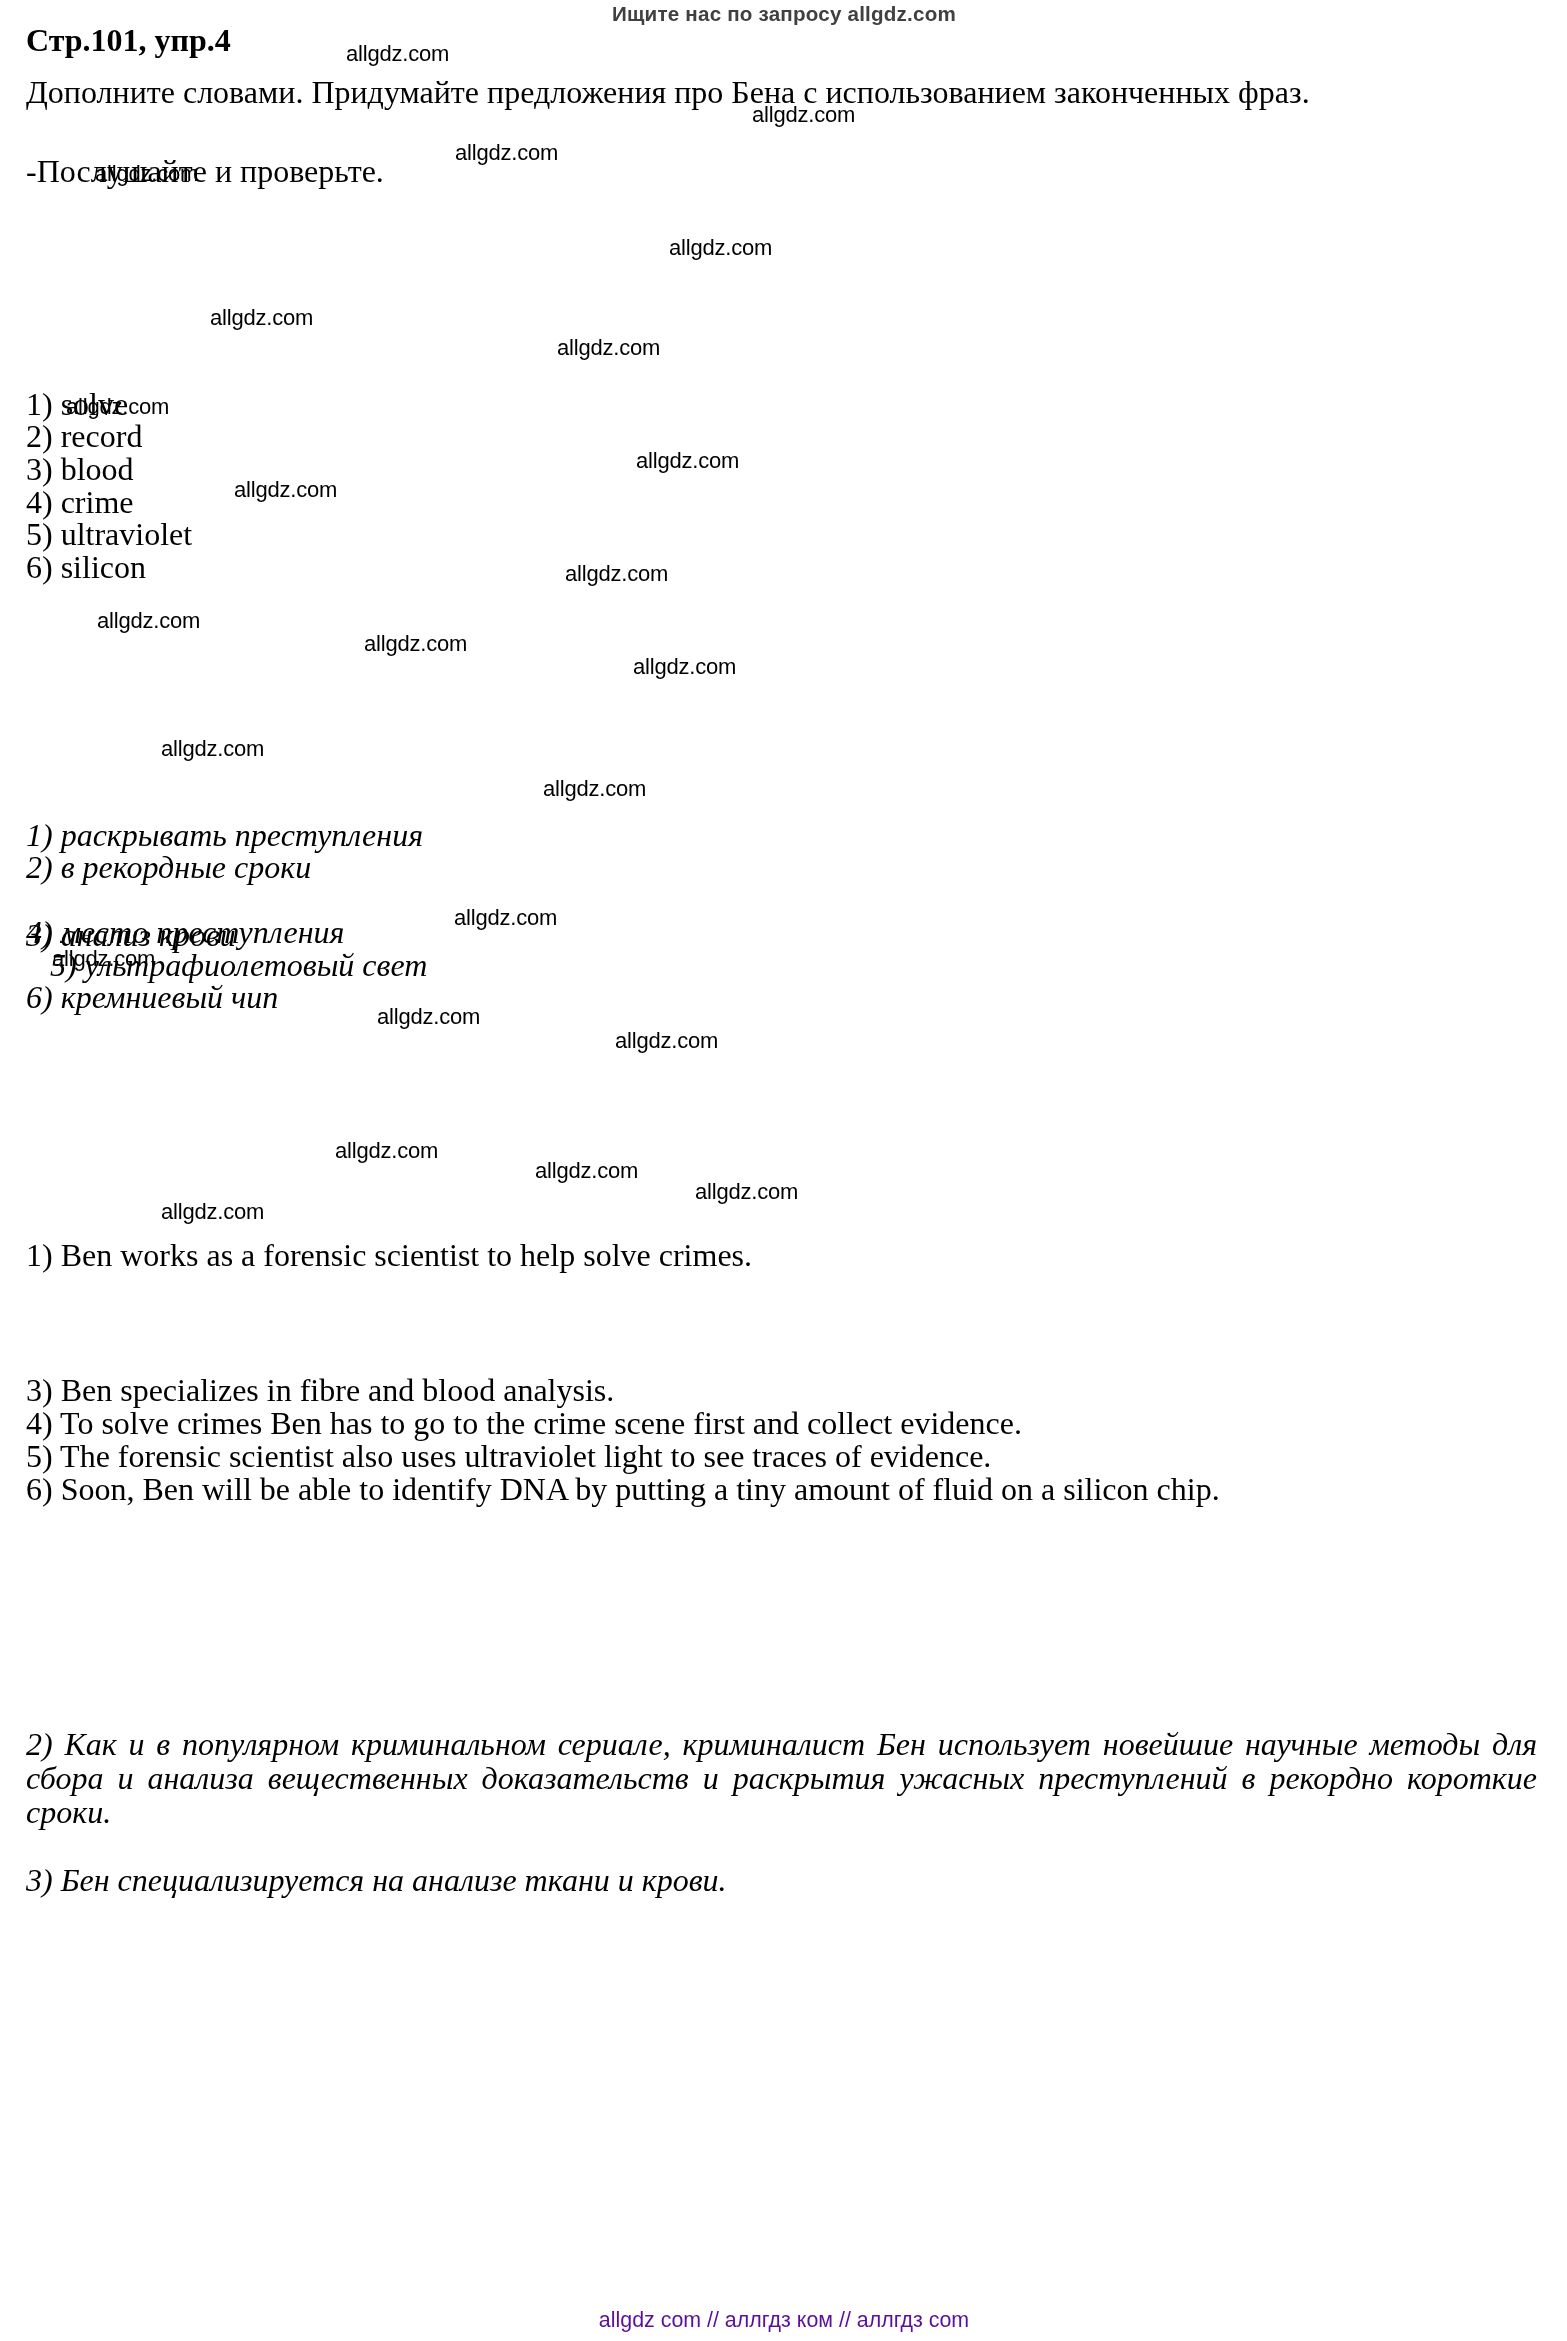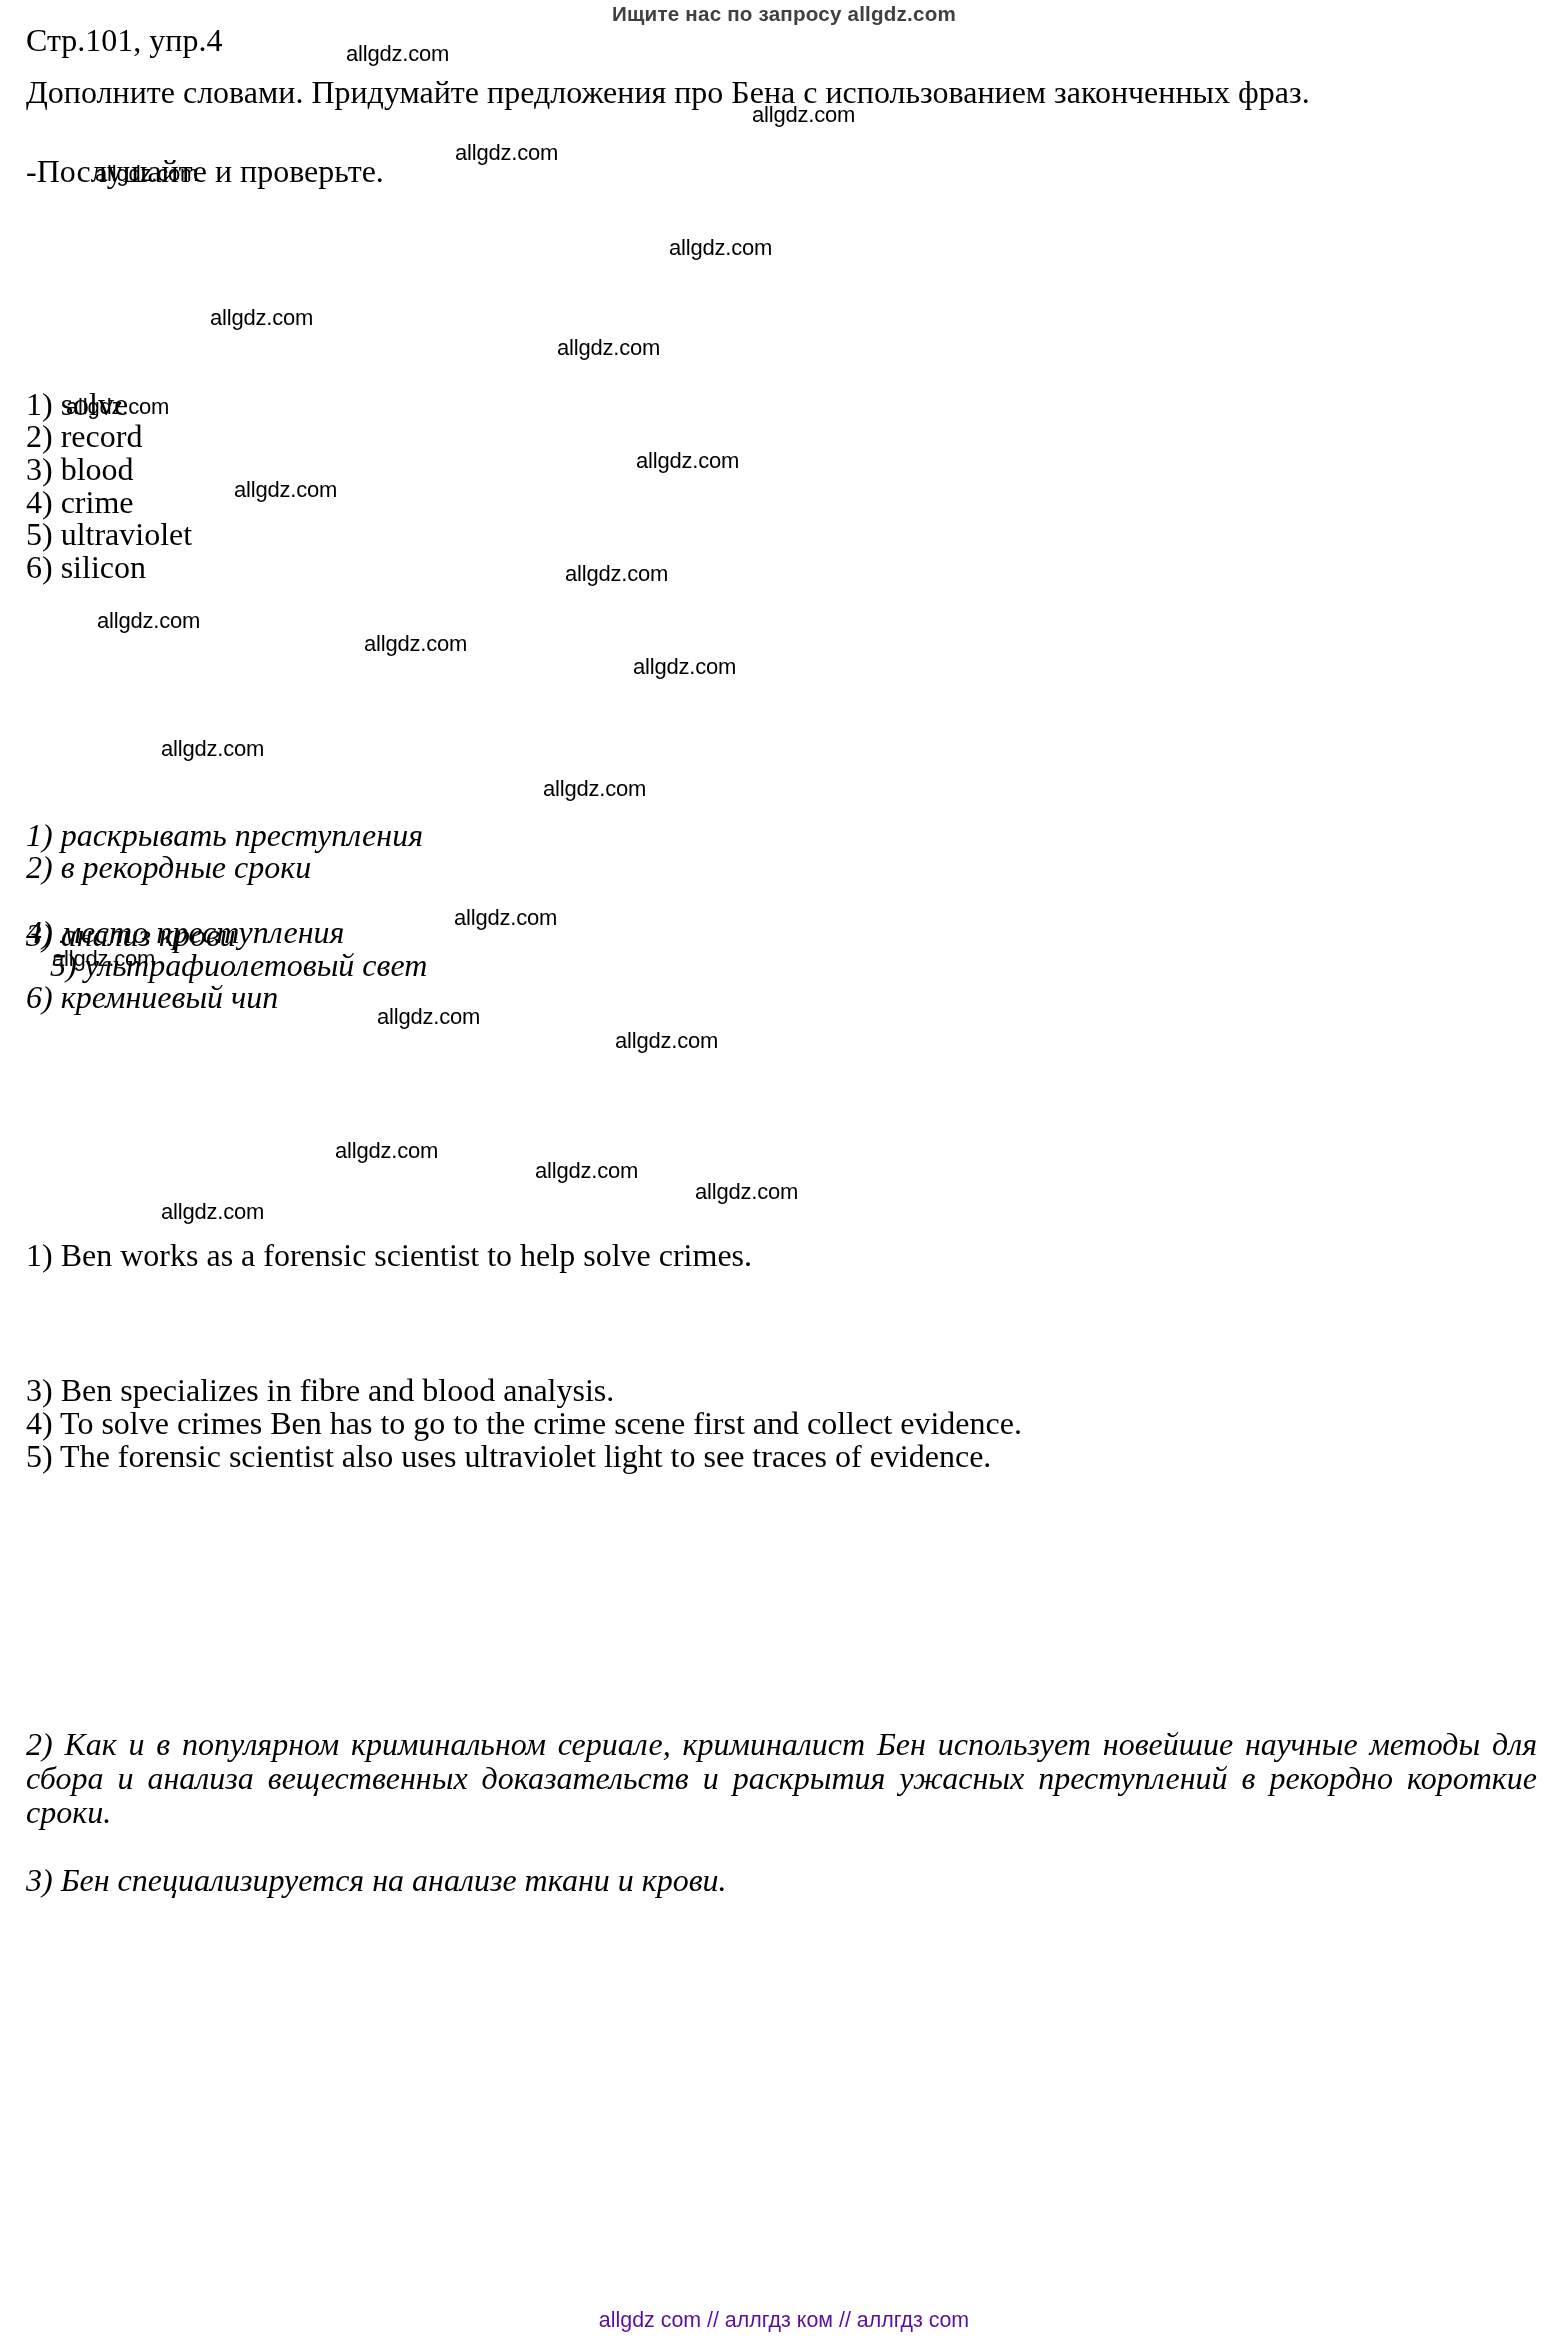--- a/index.html
+++ b/index.html
@@ -38,21 +38,21 @@
     top: 0;
     width: 1515px;
     height: 2342px;
   }
 
   .heading {
     position: absolute;
     left: 0;
     top: 22px;
     font-size: 32px;
-    font-weight: 400;
+    font-weight: 700;
     white-space: nowrap;
   }
 
   .para {
     position: absolute;
     left: 0;
     width: 1511px;
     font-size: 32px;
     line-height: 1.05;
     text-align: justify;
@@ -143,20 +143,21 @@
   <div class="line ital" style="top:851px;">2) в рекордные сроки</div>
   <div class="line ital" style="top:919px;">3) анализ крови</div>
   <div class="line ital" style="top:916px;">4) место преступления</div>
   <div class="line ital" style="top:949px;margin-left:24px;">5) ультрафиолетовый свет</div>
   <div class="line ital" style="top:981px;">6) кремниевый чип</div>
 
   <div class="eng-block" style="top:1238px;font-family:Liberation Serif, serif;">1) Ben works as a forensic scientist to help solve crimes.</div>
   <div class="eng-block" style="top:1373px;">3) Ben specializes in fibre and blood analysis.</div>
   <div class="eng-block" style="top:1406px;">4) To solve crimes Ben has to go to the crime scene first and collect evidence.</div>
   <div class="eng-block" style="top:1439px;">5) The forensic scientist also uses ultraviolet light to see traces of evidence.</div>
+  <div class="eng-block" style="top:1472px;">6) Soon, Ben will be able to identify DNA by putting a tiny amount of fluid on a silicon chip.</div>
 
   <div class="ru-block" style="top:1727px;">
     <span class="justified">2) Как и в популярном криминальном сериале, криминалист Бен использует новейшие научные методы для сбора и анализа вещественных доказательств и раскрытия ужасных преступлений в рекордно короткие сроки.</span>
   </div>
   <div class="ru-block" style="top:1863px; text-align:left;">
     <span>3) Бен специализируется на анализе ткани и крови.</span>
   </div>
 
   <div id="watermark-layer">
       <div class="wm" style="left: 320px; top: 41px;">allgdz.com</div>

